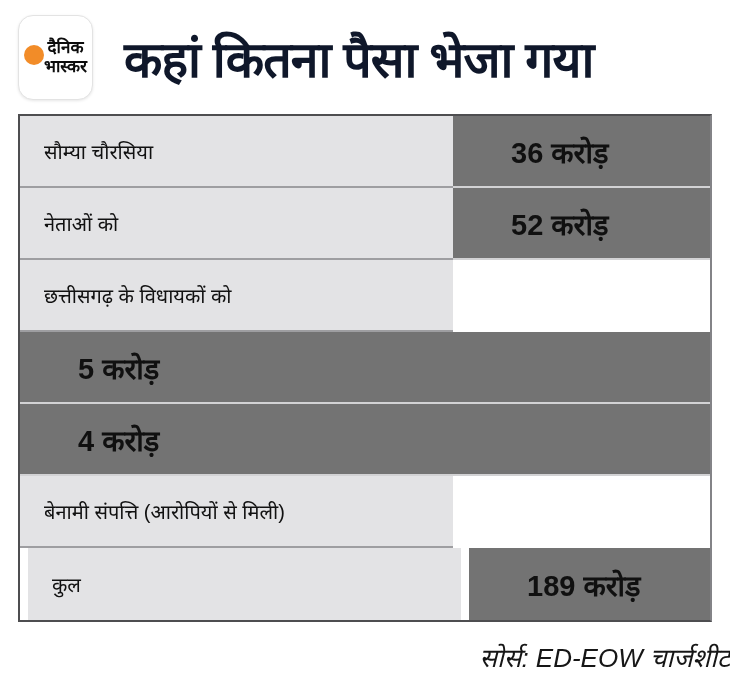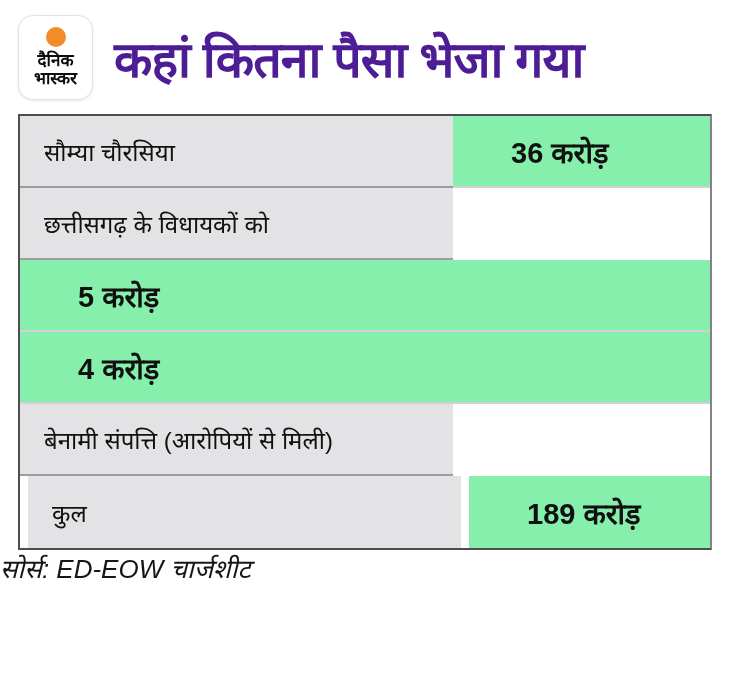--- a/index.html
+++ b/index.html
@@ -18,80 +18,81 @@
     height: 102px;
   }
   .logo {
     flex: 0 0 auto;
     width: 75px; height: 85px;
     background: #ffffff;
     border: 1px solid #e3e3e3;
     border-radius: 15px;
     box-shadow: 0 1px 3px rgba(0,0,0,0.10);
     display: flex;
-    flex-direction: column;
+    flex-direction: row;
     align-items: center;
     justify-content: center;
   }
   .logo-dot {
     width: 20px; height: 20px;
     border-radius: 50%;
     margin-bottom: 5px;
   }
   .logo-text {
     font-size: 17px;
     font-weight: 800;
     line-height: 1.08;
     text-align: center;
     color: #0d0d0d;
     white-space: nowrap;
   }
   .title {
-    margin-left: 21px;
+    margin-left: 31px;
     font-size: 50px;
     font-weight: 800;
     letter-spacing: -1px;
-    color: #4c1d95;
+    color: #0f172a;
     white-space: nowrap;
   }
   
   .table {
     margin: 12px 18px 0 18px;
     border: 2px solid #4e4e50;
     border-right-color: #838387;
     background: #ffffff;
   }
   .row { display: flex; height: 72px; }
   .cell-label {
     flex: 0 0 433px;
     background: #e3e3e5;
     display: flex;
     align-items: center;
     padding-left: 24px;
-    font-size: 24px;
+    font-size: 20px;
     font-weight: 500;
     color: #111111;
     border-bottom: 2px solid #9e9ea1;
   }
   .cell-value {
     flex: 1 1 auto;
-    background: #86efac;
+    background: #737373;
     display: flex;
     align-items: center;
     padding-left: 58px;
     font-size: 29px;
     font-weight: 600;
     color: #101010;
     border-bottom: 2px solid #d2d2d4;
   }
   .row:last-child .cell-label,
   .row:last-child .cell-value { border-bottom: none; margin-left: 8px; }
   
   .footer {
-    text-align: left;
+    margin-top: 17px;
+    text-align: right;
     font-style: italic;
     font-size: 26px;
     font-weight: 500;
     color: #161616;
   }
 </style>
 </head>
 <body>
 
 <div class="header">
@@ -104,20 +105,24 @@
   </div>
   <div class="title">कहां कितना पैसा भेजा गया</div>
 </div>
 
 <div class="table">
   <div class="row">
     <div class="cell-label">सौम्या चौरसिया</div>
     <div class="cell-value">36 करोड़</div>
   </div>
   <div class="row">
+    <div class="cell-label">नेताओं को</div>
+    <div class="cell-value">52 करोड़</div>
+  </div>
+  <div class="row">
     <div class="cell-label">छत्तीसगढ़ के विधायकों को</div>
   </div>
   <div class="row">
     <div class="cell-value">5 करोड़</div>
   </div>
   <div class="row">
     <div class="cell-value">4 करोड़</div>
   </div>
   <div class="row">
     <div class="cell-label">बेनामी संपत्ति (आरोपियों से मिली)</div>

